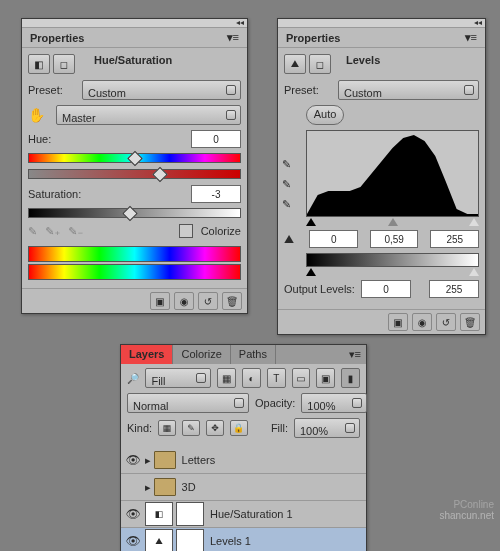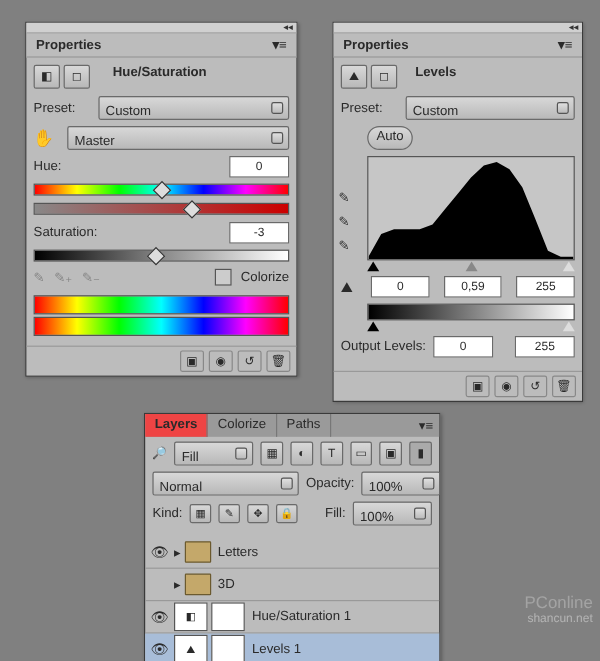--- a/index.html
+++ b/index.html
@@ -255,15 +255,15 @@
       <div class="eye">👁</div>
       <div class="lthumb">⛰</div>
       <div class="lmask"></div>
       <span class="lname">Levels 1</span>
     </div>
 
   </div>
 </div>
 
 <div class="wm">
-  <div style="font-size:14px;opacity:.7">PConline</div>
+  <div style="font-size:10px;opacity:.7">PConline</div>
   <div>shancun.net</div>
 </div>
 
 </body></html>

